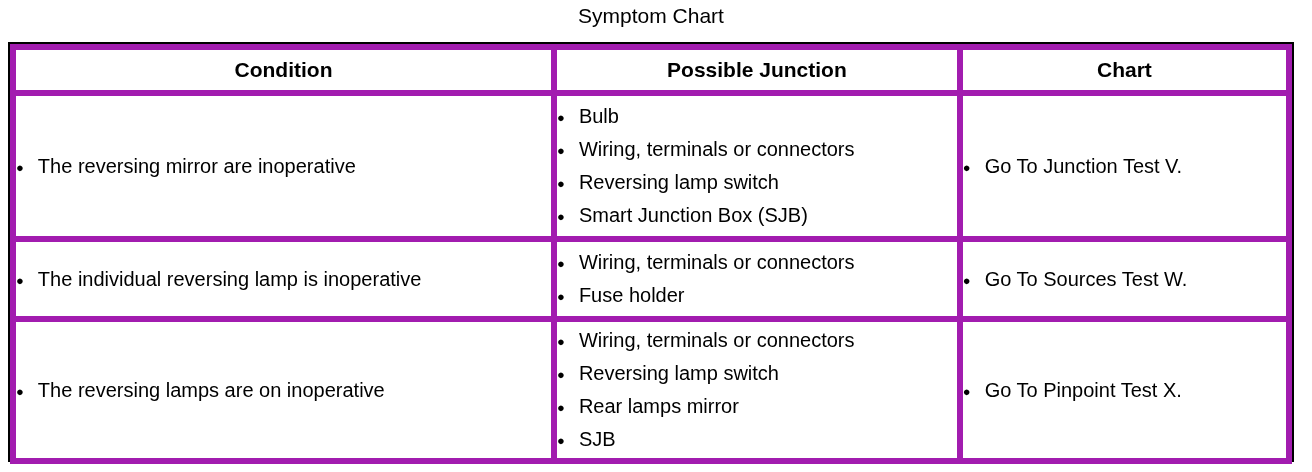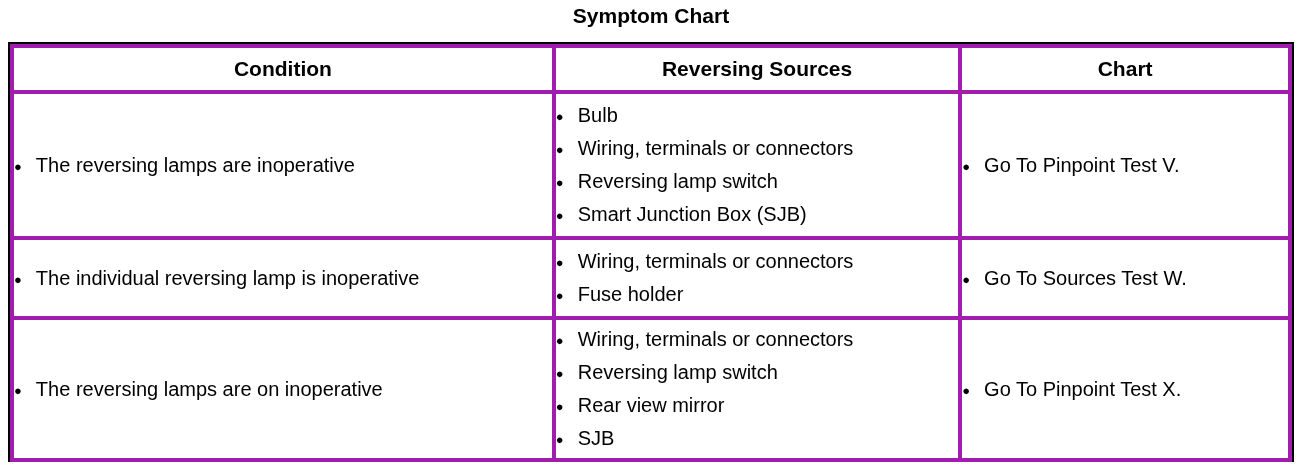--- a/index.html
+++ b/index.html
@@ -10,38 +10,38 @@
     color: #000000;
     position: relative;
     overflow: hidden;
   }
   .page-title {
     position: absolute;
     left: 8px; top: 2px; width: 1286px; height: 30px;
     text-align: center;
     font-size: 21px;
     line-height: 28px;
-    font-weight: 700;
+    font-weight: 400;
     color: #000;
   }
   .table-wrap {
     position: absolute;
     left: 8px; top: 42px;
     width: 1286px; height: 420px;
     border: 2px solid #000;
     box-sizing: border-box;
     background: #fff;
   }
   table.symptom {
     width: 100%; height: 100%;
     border-collapse: collapse;
     table-layout: fixed;
   }
   table.symptom th, table.symptom td {
-    border: 4px solid #a21caf;
+    border: 6px solid #a21caf;
     padding: 0;
     vertical-align: middle;
     box-sizing: border-box;
   }
   col.c-condition { width: 42.4%; }
   col.c-sources   { width: 31.8%; }
   col.c-action    { width: 25.8%; }
   tr.header-row     { height: 46px; }
   tr.row-1          { height: 146px; }
   tr.row-2          { height: 80px; }
@@ -78,30 +78,30 @@
 <div class="table-wrap">
   <table class="symptom">
     <colgroup>
       <col class="c-condition">
       <col class="c-sources">
       <col class="c-action">
     </colgroup>
     <thead>
       <tr class="header-row">
         <th class="col-header">Condition</th>
-        <th class="col-header">Reversing Sources</th>
+        <th class="col-header">Possible Junction</th>
         <th class="col-header">Chart</th>
       </tr>
     </thead>
     <tbody>
       <tr class="row-1">
         <td class="cell-condition">
           <div class="item">
             <span class="bullet">●</span>
-            <span>The reversing lamps are inoperative</span>
+            <span>The reversing mirror are inoperative</span>
           </div>
         </td>
         <td class="cell-sources">
           <div class="item">
             <span class="bullet">●</span>
             <span>Bulb</span>
           </div>
           <div class="item">
             <span class="bullet">●</span>
             <span>Wiring, terminals or connectors</span>
@@ -111,21 +111,21 @@
             <span>Reversing lamp switch</span>
           </div>
           <div class="item">
             <span class="bullet">●</span>
             <span>Smart Junction Box (SJB)</span>
           </div>
         </td>
         <td class="cell-action">
           <div class="item">
             <span class="bullet">●</span>
-            <span>Go To Pinpoint Test V.</span>
+            <span>Go To Junction Test V.</span>
           </div>
         </td>
       </tr>
       <tr class="row-2">
         <td class="cell-condition">
           <div class="item">
             <span class="bullet">●</span>
             <span>The individual reversing lamp is inoperative</span>
           </div>
         </td>
@@ -157,21 +157,21 @@
           <div class="item">
             <span class="bullet">●</span>
             <span>Wiring, terminals or connectors</span>
           </div>
           <div class="item">
             <span class="bullet">●</span>
             <span>Reversing lamp switch</span>
           </div>
           <div class="item">
             <span class="bullet">●</span>
-            <span>Rear view mirror</span>
+            <span>Rear lamps mirror</span>
           </div>
           <div class="item">
             <span class="bullet">●</span>
             <span>SJB</span>
           </div>
         </td>
         <td class="cell-action">
           <div class="item">
             <span class="bullet">●</span>
             <span>Go To Pinpoint Test X.</span>

